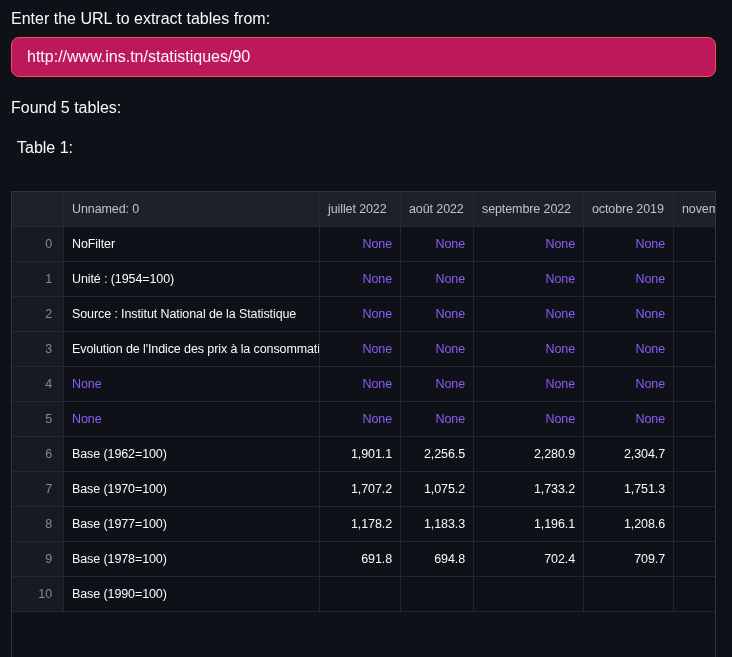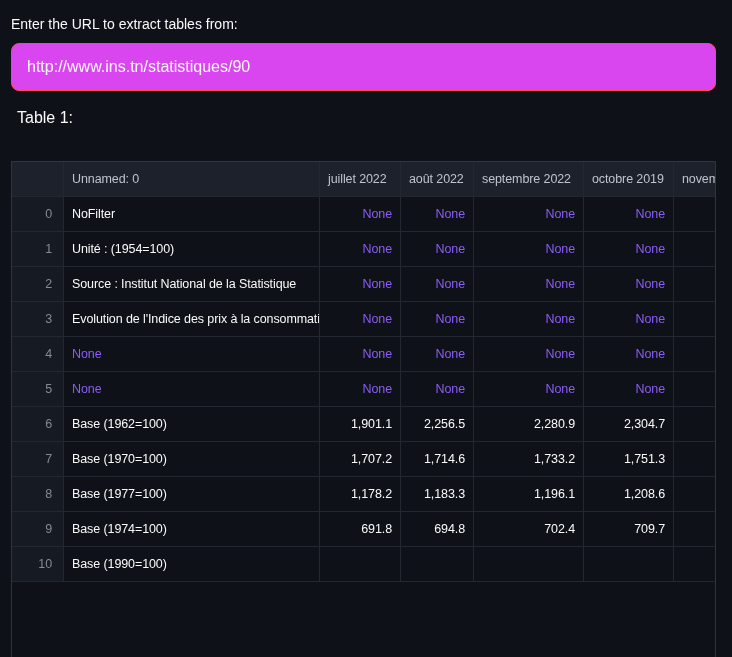--- a/index.html
+++ b/index.html
@@ -5,25 +5,25 @@
   * { margin:0; padding:0; box-sizing:border-box; }
   html,body { width:732px; height:657px; overflow:hidden; }
   body {
     background:#0e1117;
     color:#fafafa;
     font-family:"Liberation Sans","DejaVu Sans",sans-serif;
   }
   .app { padding:4px 16px 0 11px; width:732px; }
 
   .intro  { font-size:16px; line-height:26px; margin:8px 0 16px; color:#fafafa; word-break:normal; }
-  .inlabel{ display:block; font-size:14px; line-height:17px; margin:12px 0 10px; color:#fafafa; }
+  .inlabel{ display:block; font-size:16px; line-height:17px; margin:6px 0 10px; color:#fafafa; }
 
   .url-input {
-    width:100%; height:48px;
-    background:#d946ef; color:#fafafa;
+    width:100%; height:40px;
+    background:#be185d; color:#fafafa;
     border:1px solid #ff4b4b; border-radius:8px;
     padding:16px 15px; font-size:16px;
     font-family:"Liberation Sans","DejaVu Sans",sans-serif;
     outline:none;
   }
 
   .found      { font-size:16px; line-height:26px; margin:18px 0 0; }
   .tabletitle { font-size:16px; line-height:26px; margin:14px 6px 0; }
 
   .df-wrap {
@@ -58,20 +58,21 @@
 </head>
 <body>
 
 <div class="app">
 
 
   <label class="inlabel">Enter the URL to extract tables from:</label>
 
   <input class="url-input" type="text" value="http://www.ins.tn/statistiques/90" style="">
 
+  <p class="found">Found 5 tables:</p>
 
   <p class="tabletitle">Table 1:</p>
 
   <div class="df-wrap">
     <table class="df" style="width: 762px;">
       <colgroup>
           <col style="width: 52px;">
           <col style="width: 256px;">
           <col style="width: 81px;">
           <col style="width: 73px;">
@@ -151,37 +152,37 @@
             <td class="val num">1,901.1</td>
             <td class="val num">2,256.5</td>
             <td class="val num">2,280.9</td>
             <td class="val num">2,304.7</td>
             <td class="val num"></td>
           </tr>
           <tr>
             <td class="idx">7</td>
             <td class="val">Base (1970=100)</td>
             <td class="val num">1,707.2</td>
-            <td class="val num">1,714.6</td>
+            <td class="val num">1,075.2</td>
             <td class="val num">1,733.2</td>
             <td class="val num">1,751.3</td>
             <td class="val num"></td>
           </tr>
           <tr>
             <td class="idx">8</td>
             <td class="val">Base (1977=100)</td>
             <td class="val num">1,178.2</td>
             <td class="val num">1,183.3</td>
             <td class="val num">1,196.1</td>
             <td class="val num">1,208.6</td>
             <td class="val num"></td>
           </tr>
           <tr>
             <td class="idx">9</td>
-            <td class="val">Base (1974=100)</td>
+            <td class="val">Base (1978=100)</td>
             <td class="val num">691.8</td>
             <td class="val num">694.8</td>
             <td class="val num">702.4</td>
             <td class="val num">709.7</td>
             <td class="val num"></td>
           </tr>
           <tr>
             <td class="idx">10</td>
             <td class="val">Base (1990=100)</td>
             <td class="val num"></td>

